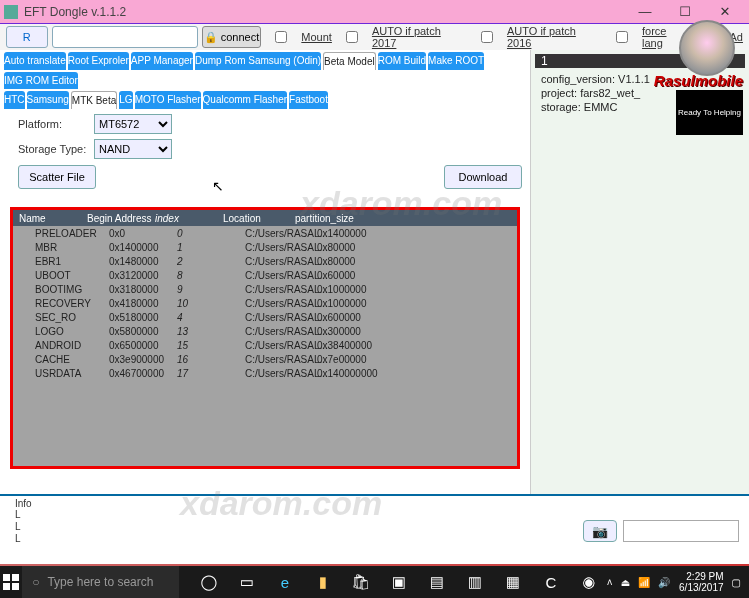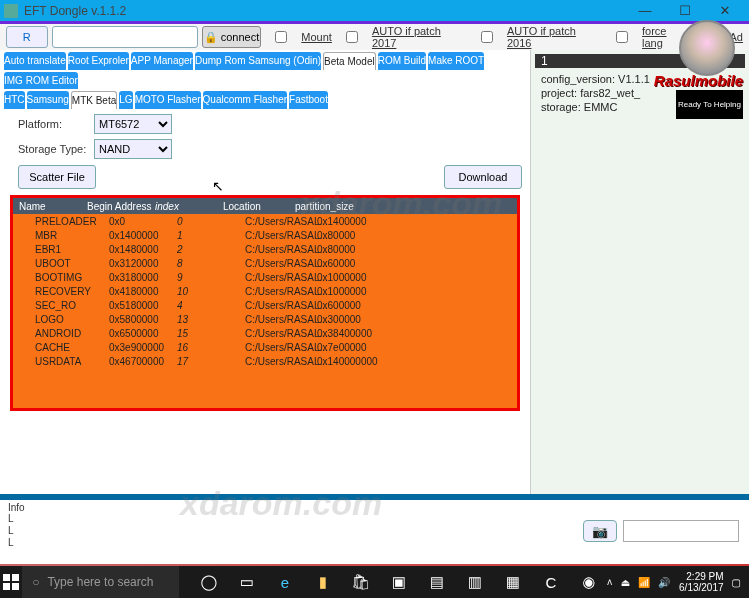--- a/index.html
+++ b/index.html
@@ -1,18 +1,18 @@
 <!DOCTYPE html>
 <html><head>
 <meta charset="utf-8">
 <style>
 * { box-sizing: border-box; margin: 0; padding: 0; font-family: "Segoe UI", Tahoma, sans-serif; }
 body { background: #fff; width: 749px; height: 598px; overflow: hidden; position: relative; }
 
-.titlebar { height: 24px; background: #0ea5e9; display: flex; align-items: center; padding: 8px 4px; border-bottom: 3px solid #6d28d9; }
+.titlebar { height: 24px; background: #f9a8d4; display: flex; align-items: center; padding: 8px 4px; border-bottom: 1px solid #6d28d9; }
 .titlebar-icon { width: 14px; height: 14px; background: #5a9; margin-right: 6px; }
 .titlebar-title { flex: 1; font-size: 12px; color: #444; }
 .titlebar-btn { width: 40px; height: 22px; display: flex; align-items: center; justify-content: center; font-size: 13px; color: #333; }
 
 .toolbar-row { height: 26px; display: flex; align-items: center; gap: 4px; padding: 3px 6px; background: #f4f4f4; position: relative; }
 .btn-refresh { width: 42px; height: 22px; border: 1px solid #8ab; border-radius: 3px; background: #eef; font-size: 11px; color: #06c; }
 .combo-long { width: 148px; height: 22px; border: 1px solid #8ab; border-radius: 3px; background: #fff; }
 .btn-connect { width: 60px; height: 22px; border: 1px solid #888; border-radius: 3px; background: #ddd; font-size: 11px; display: flex; align-items: center; justify-content: center; gap: 3px; }
 .chk { display: flex; align-items: center; gap: 14px; font-size: 11px; color: #333; margin-left: 10px; text-decoration: underline; }
 .chk input { width: 12px; height: 12px; }
@@ -29,42 +29,42 @@
 .tab.active { background: #fff; color: #222; border: 1px solid #aaa; border-bottom: none; }
 
 .form-row { display: flex; align-items: center; margin: 5px 0 3px 14px; font-size: 11px; }
 .form-row label { width: 76px; color: #333; }
 .form-row select { width: 78px; height: 20px; border: 1px solid #7aa; background: #eef; font-size: 11px; }
 
 .watermark { position: absolute; font-size: 34px; font-weight: bold; font-style: italic; color: rgba(120,120,120,0.22); pointer-events: none; }
 .wm1 { top: 134px; left: 300px; }
 .wm2 { top: 434px; left: 180px; }
 
-.file-row { display: flex; align-items: flex-start; gap: 17px; margin: 6px 4px 6px 14px; }
+.file-row { display: flex; align-items: flex-start; gap: 17px; margin: 6px 4px 18px 14px; }
 .btn-std { width: 78px; height: 24px; border: 1px solid #7aa; border-radius: 3px; background: #eef; font-size: 11px; }
 .btn-std.dl { margin-left: auto; }
 
-.table-wrap { margin: 0 6px; border: 3px solid #e00; height: 216px; background: #f97316; overflow: hidden; }
+.table-wrap { margin: 0 6px; border: 3px solid #e00; height: 262px; background: #a3a3a3; overflow: hidden; }
 .thead { display: flex; background: #4a5a6a; color: #fff; font-size: 10px; height: 16px; align-items: center; }
 .tbody { font-size: 10px; color: #222; }
 .trow { display: flex; height: 14px; align-items: center; padding-left: 22px; }
 .c-name { width: 74px; }
 .c-addr { width: 68px; }
 .c-idx { width: 68px; font-style: italic; }
 .c-loc { width: 72px; }
 .c-size { width: 80px; }
 .thead .c-name { padding-left: 6px; }
 
-.info-bar { border-top: 6px solid #0369a1; padding: 2px 8px; font-size: 10px; color: #333; }
+.info-bar { border-top: 2px solid #0369a1; padding: 2px 15px; font-size: 10px; color: #333; }
 .info-bar .line { height: 12px; }
 
 .right-top { height: 14px; background: #333; color: #fff; font-size: 12px; line-height: 14px; padding: 0 6px; }
 .right-text { padding: 4px 6px; line-height: 14px; color: #222; }
 .right-logo { position: absolute; right: 6px; top: 22px; color: #c00; font-weight: bold; font-size: 15px; font-style: italic; text-shadow: 1px 1px #500; }
-.right-sub { position: absolute; right: 6px; top: 40px; color: #fff; background: #000; font-size: 8px; padding: 10px 2px; }
+.right-sub { position: absolute; right: 6px; top: 40px; color: #fff; background: #000; font-size: 8px; padding: 18px 2px; }
 
 .bottom-tools { position: absolute; right: 10px; bottom: 56px; display: flex; gap: 6px; }
 .cam-btn { width: 34px; height: 22px; border: 1px solid #7aa; border-radius: 4px; background: #eef; display: flex; align-items: center; justify-content: center; font-size: 13px; }
 .search-box { width: 116px; height: 22px; border: 1px solid #aaa; }
 
 .divider-line { height: 2px; background: linear-gradient(to right, #c66, #c33); position: absolute; left: 0; right: 0; bottom: 32px; }
 
 .taskbar { position: absolute; bottom: 0; left: 0; right: 0; height: 32px; background: #1a1a1a; display: flex; align-items: center; color: #fff; }
 .tb-start { width: 34px; height: 32px; display: flex; align-items: center; justify-content: center; }
 .tb-start svg { width: 16px; height: 16px; }

